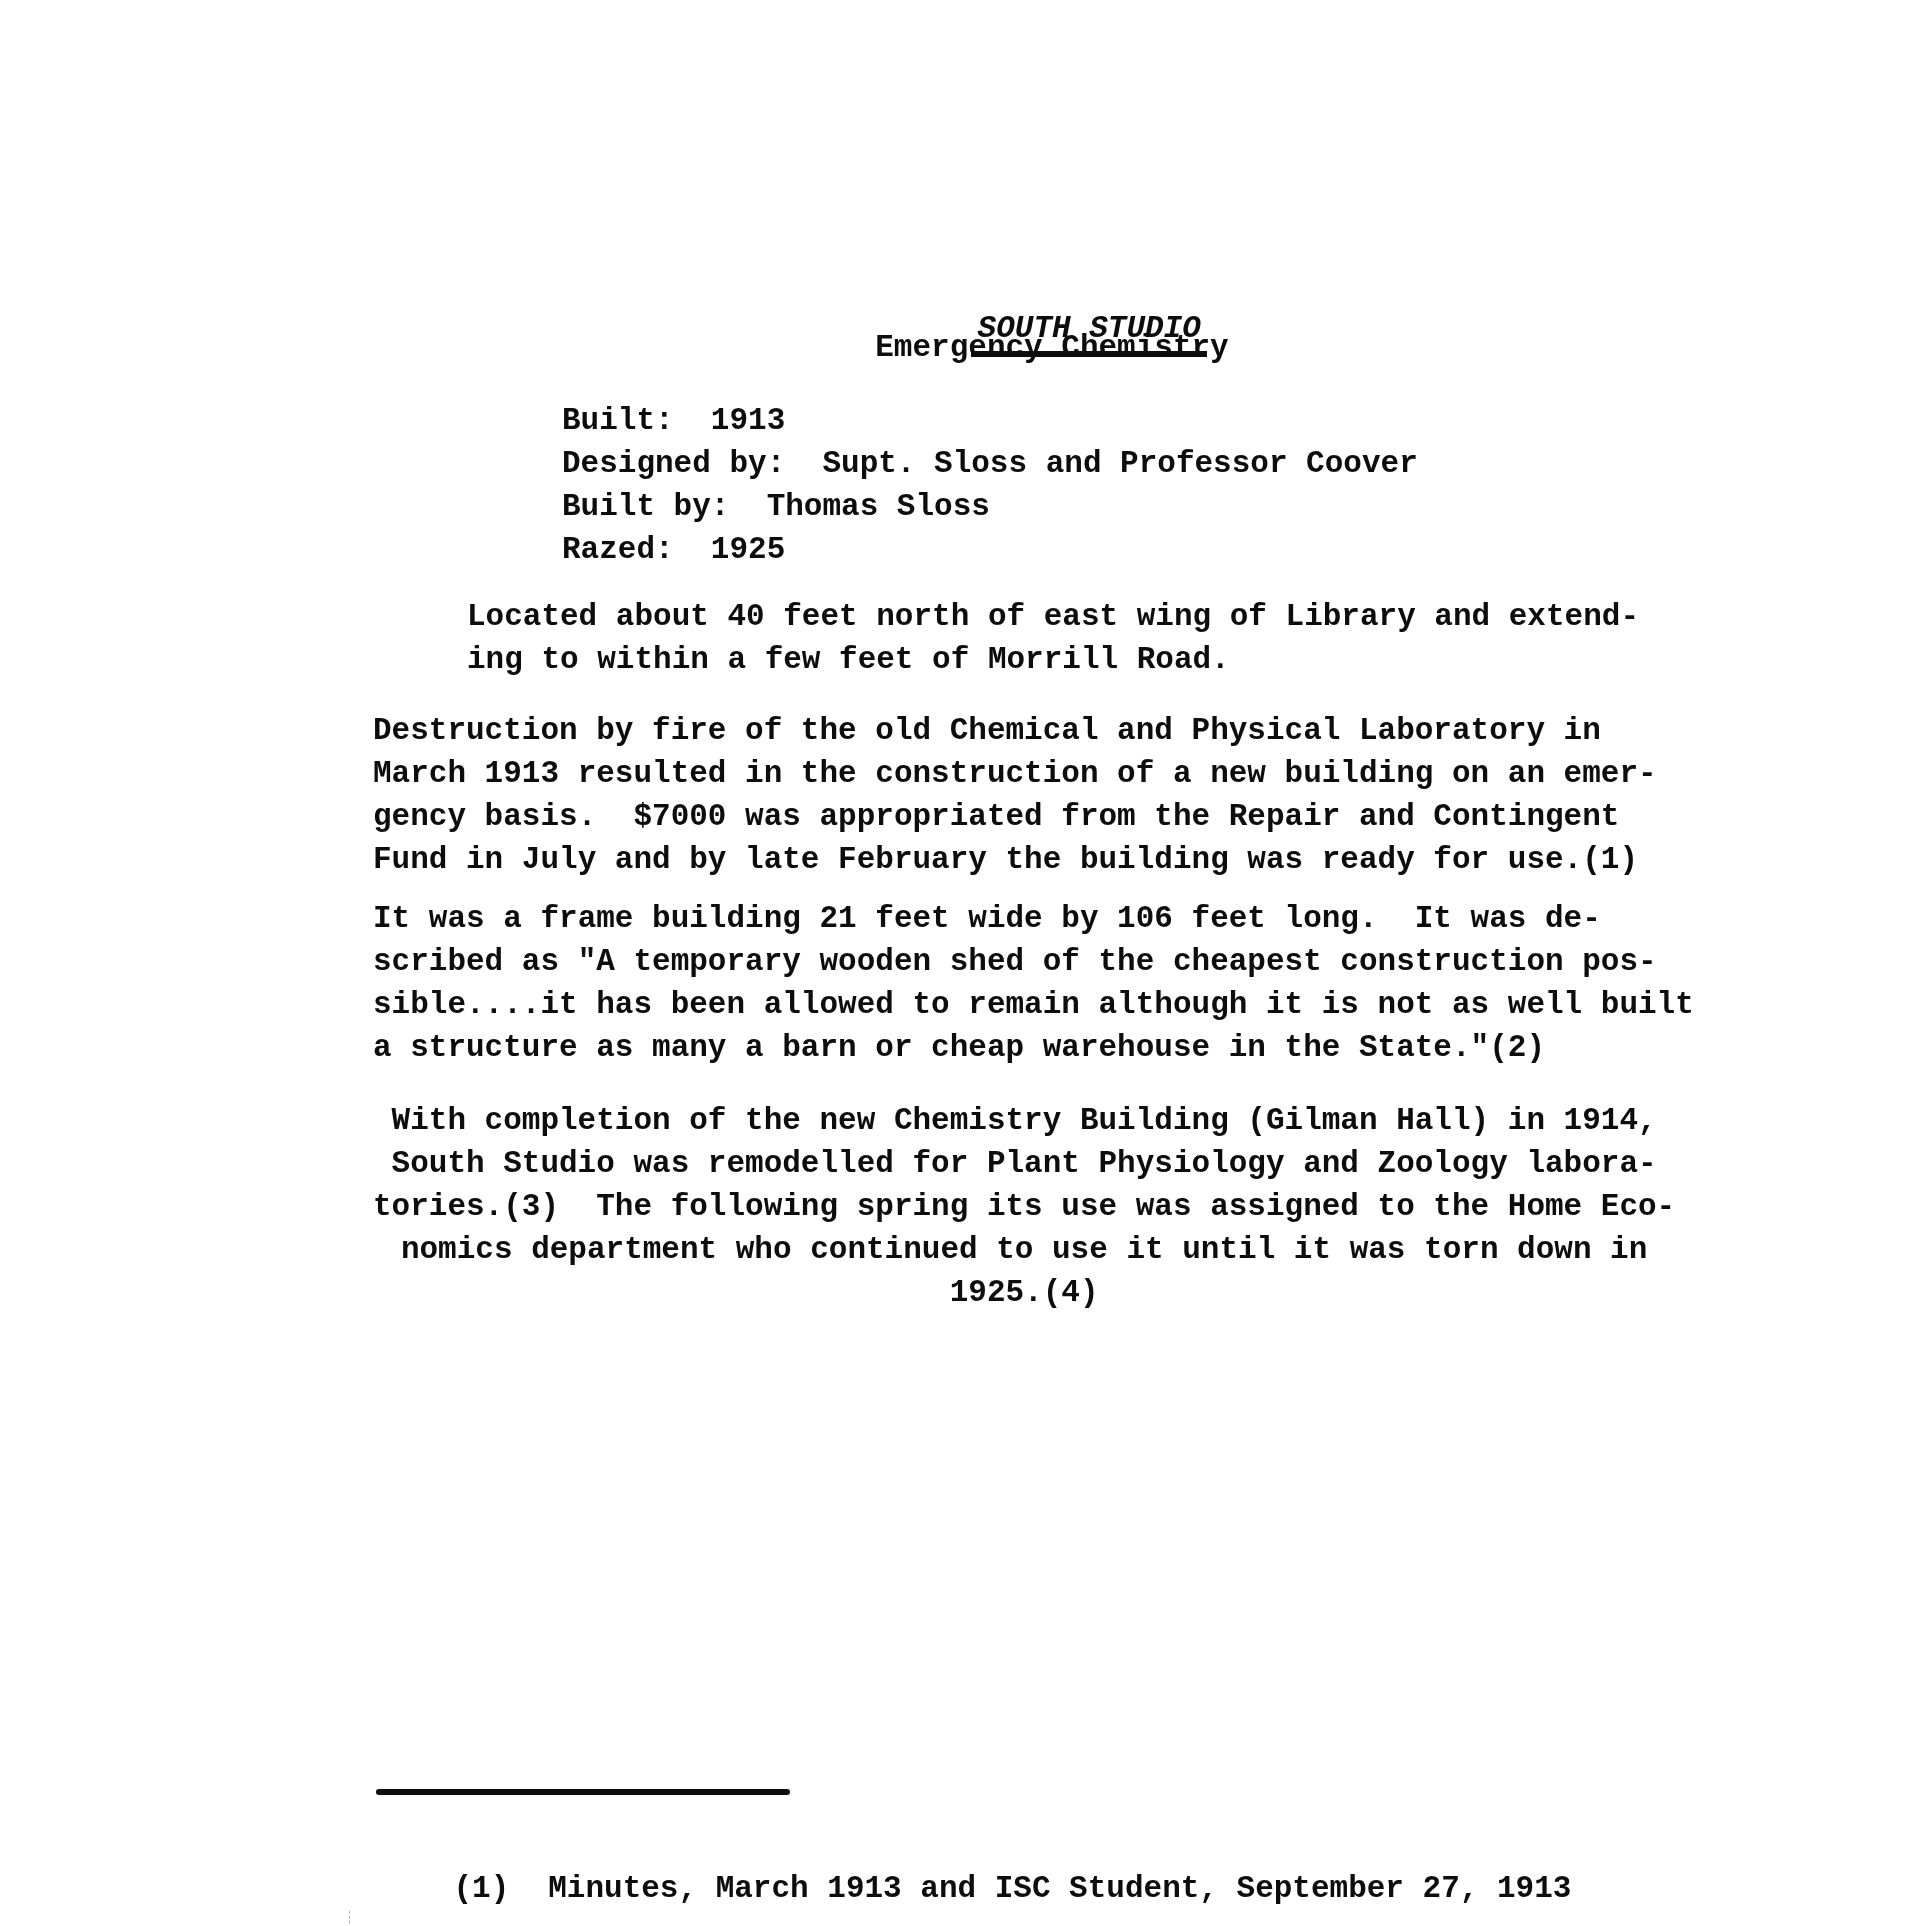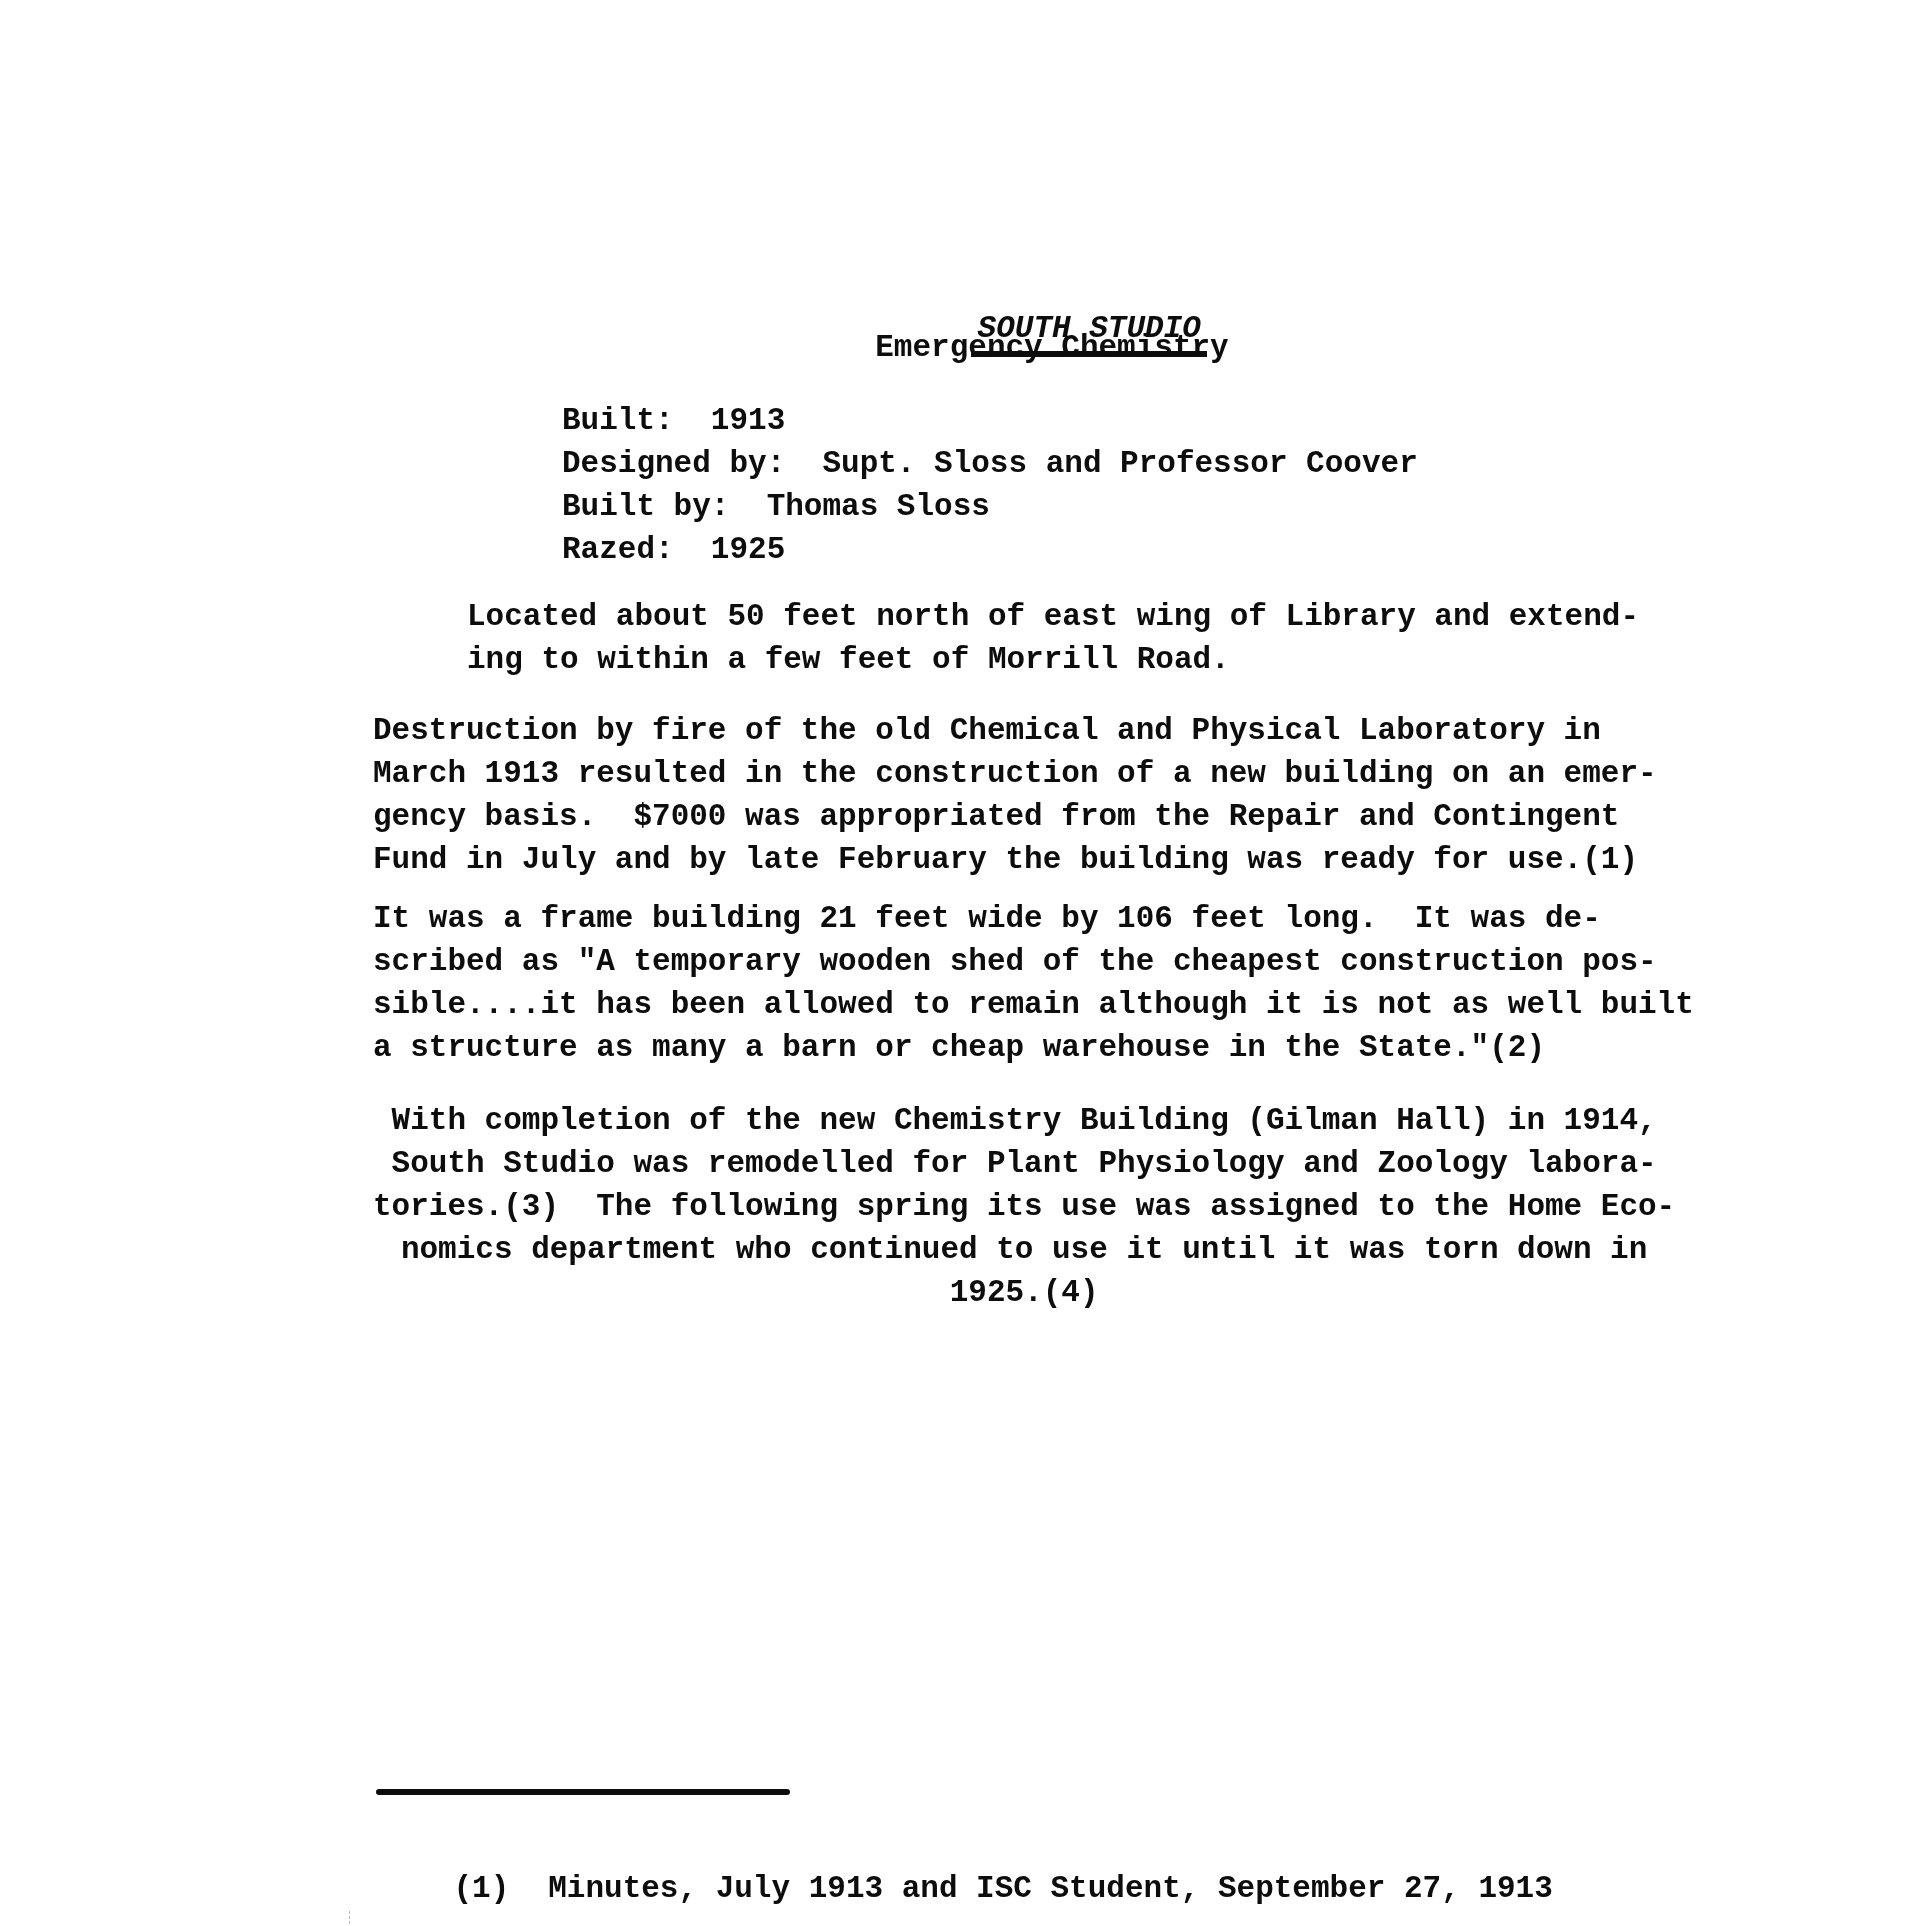--- a/index.html
+++ b/index.html
@@ -72,21 +72,21 @@
     <span class="title-underline">SOUTH STUDIO</span>
   </div>
 
   <div class="centerband" style="top: 326px;">Emergency Chemistry</div>
 
   <div class="txt" style="left: 562px; top: 399px;">Built:  1913
 Designed by:  Supt. Sloss and Professor Coover
 Built by:  Thomas Sloss
 Razed:  1925</div>
 
-  <div class="txt" style="left: 467px; top: 595px;">Located about 50 feet north of east wing of Library and extend-
+  <div class="txt" style="left: 467px; top: 595px;">Located about 40 feet north of east wing of Library and extend-
 ing to within a few feet of Morrill Road.</div>
 
   <div class="txt" style="left: 373px; top: 709px;">Destruction by fire of the old Chemical and Physical Laboratory in
 March 1913 resulted in the construction of a new building on an emer-
 gency basis.  $7000 was appropriated from the Repair and Contingent
 Fund in July and by late February the building was ready for use.(1)</div>
 
   <div class="txt" style="left: 373px; top: 897px;">It was a frame building 21 feet wide by 106 feet long.  It was de-
 scribed as "A temporary wooden shed of the cheapest construction pos-
 sible....it has been allowed to remain although it is not as well built
@@ -96,20 +96,20 @@
 South Studio was remodelled for Plant Physiology and Zoology labora-
 tories.(3)  The following spring its use was assigned to the Home Eco-
 nomics department who continued to use it until it was torn down in
 1925.(4)</div>
 
   <div class="rule" style="left: 376px; top: 1789px; width: 414px; height: 6.2px;"></div>
 
   <div class="artifact-dashes" style="left: 349px; top: 1911px; height: 216px;"></div>
 
   <div class="fn-row" style="left: 379px; top: 1824px;">
-    <span>(1)</span><span class="fn-text">Minutes, July 1913 and ISC Student, September 27, 1913</span>
+    <span>(1)</span><span class="fn-text">Minutes, March 1913 and ISC Student, September 27, 1913</span>
   </div>
   <div class="fn-row" style="left: 379px; top: 1908px;">
     
   </div>
 
 </div>
 
 
 </body></html>

